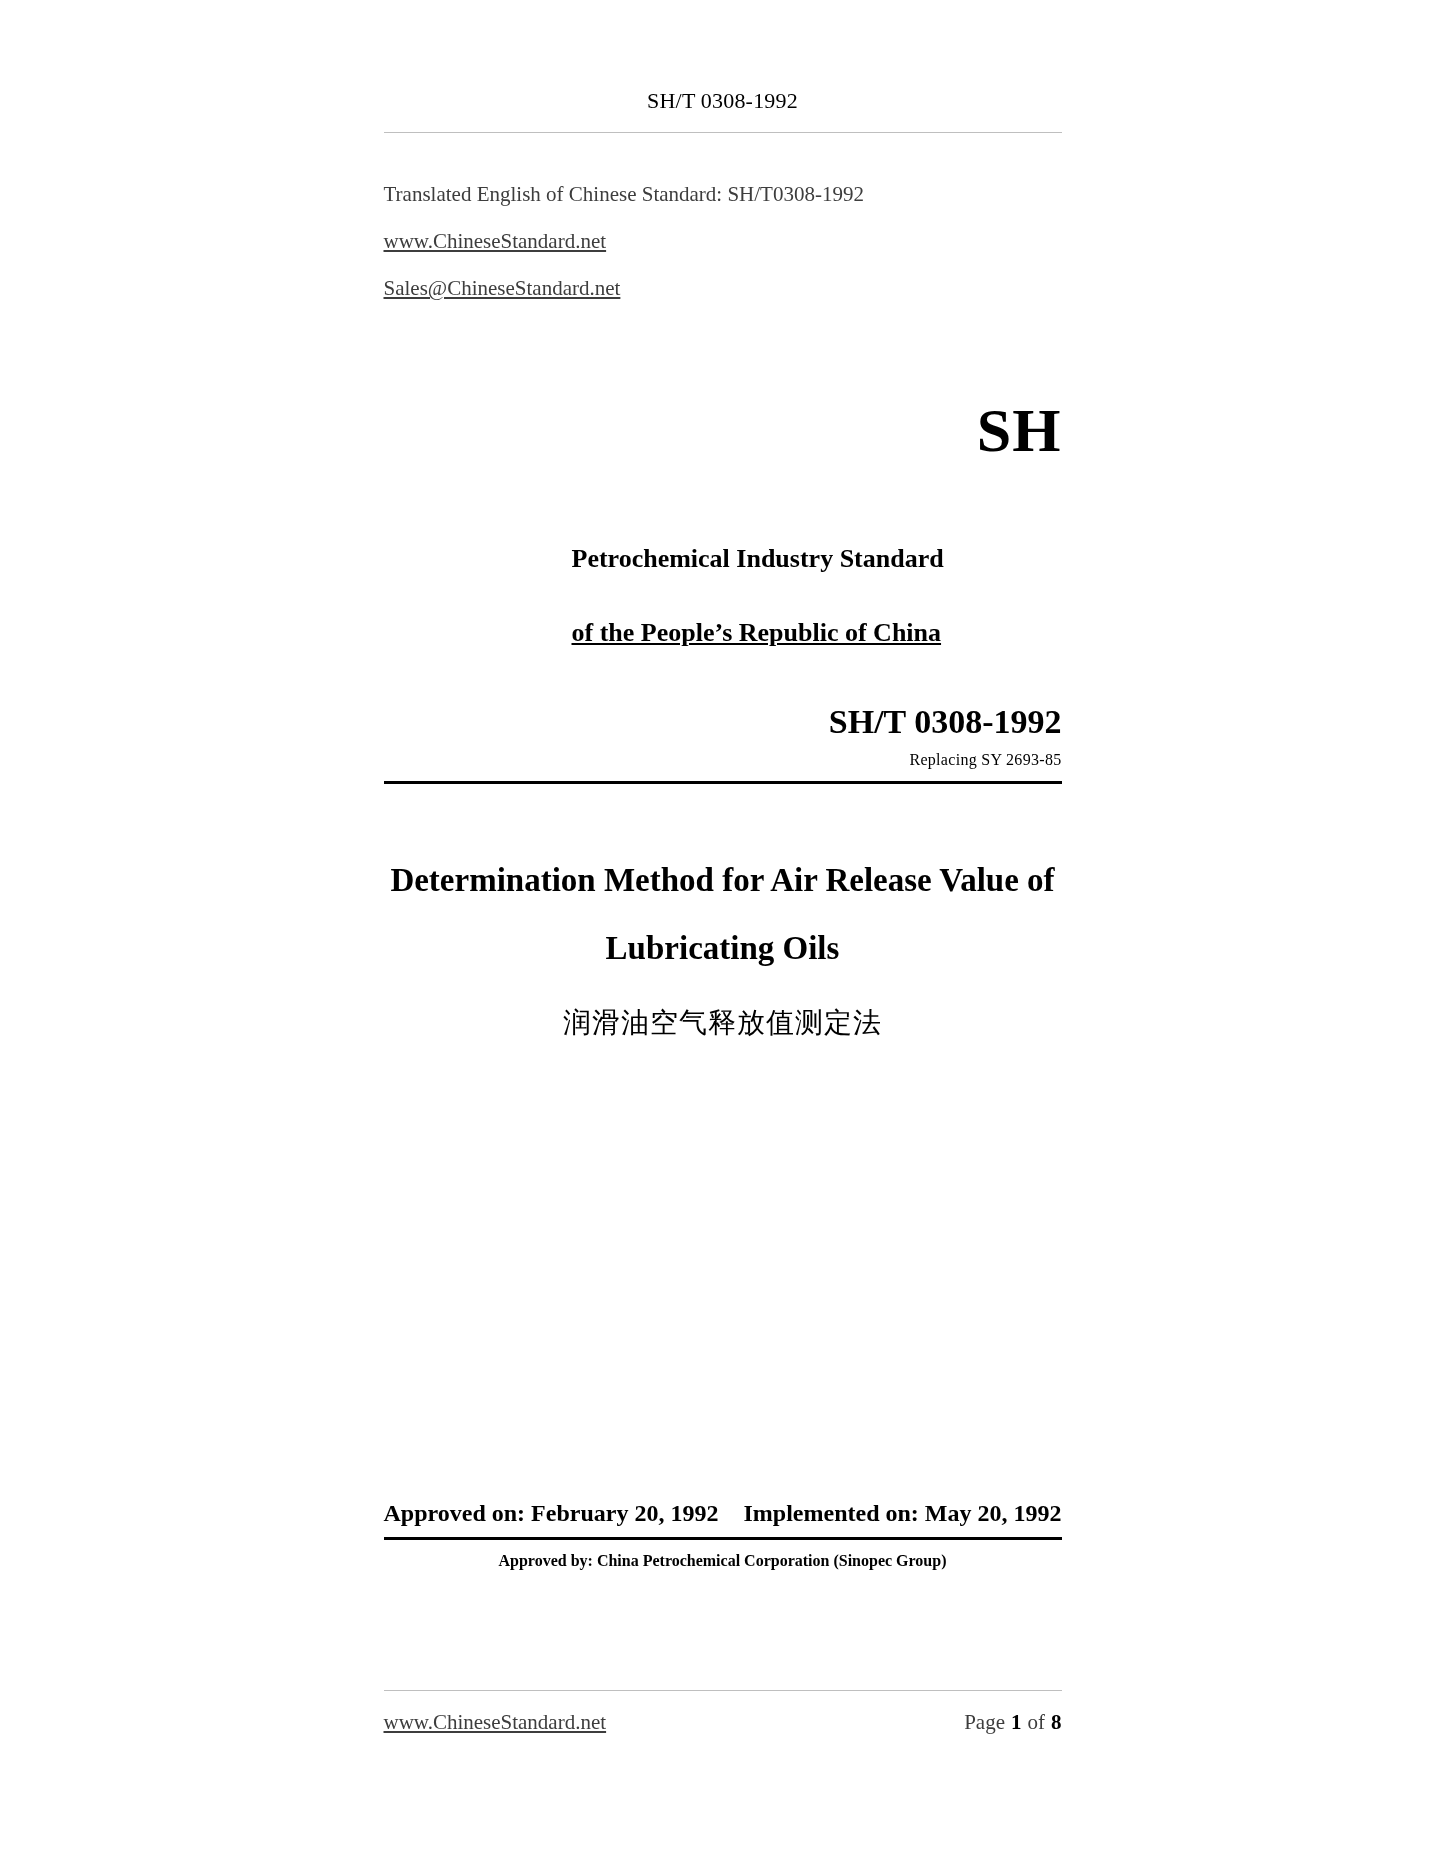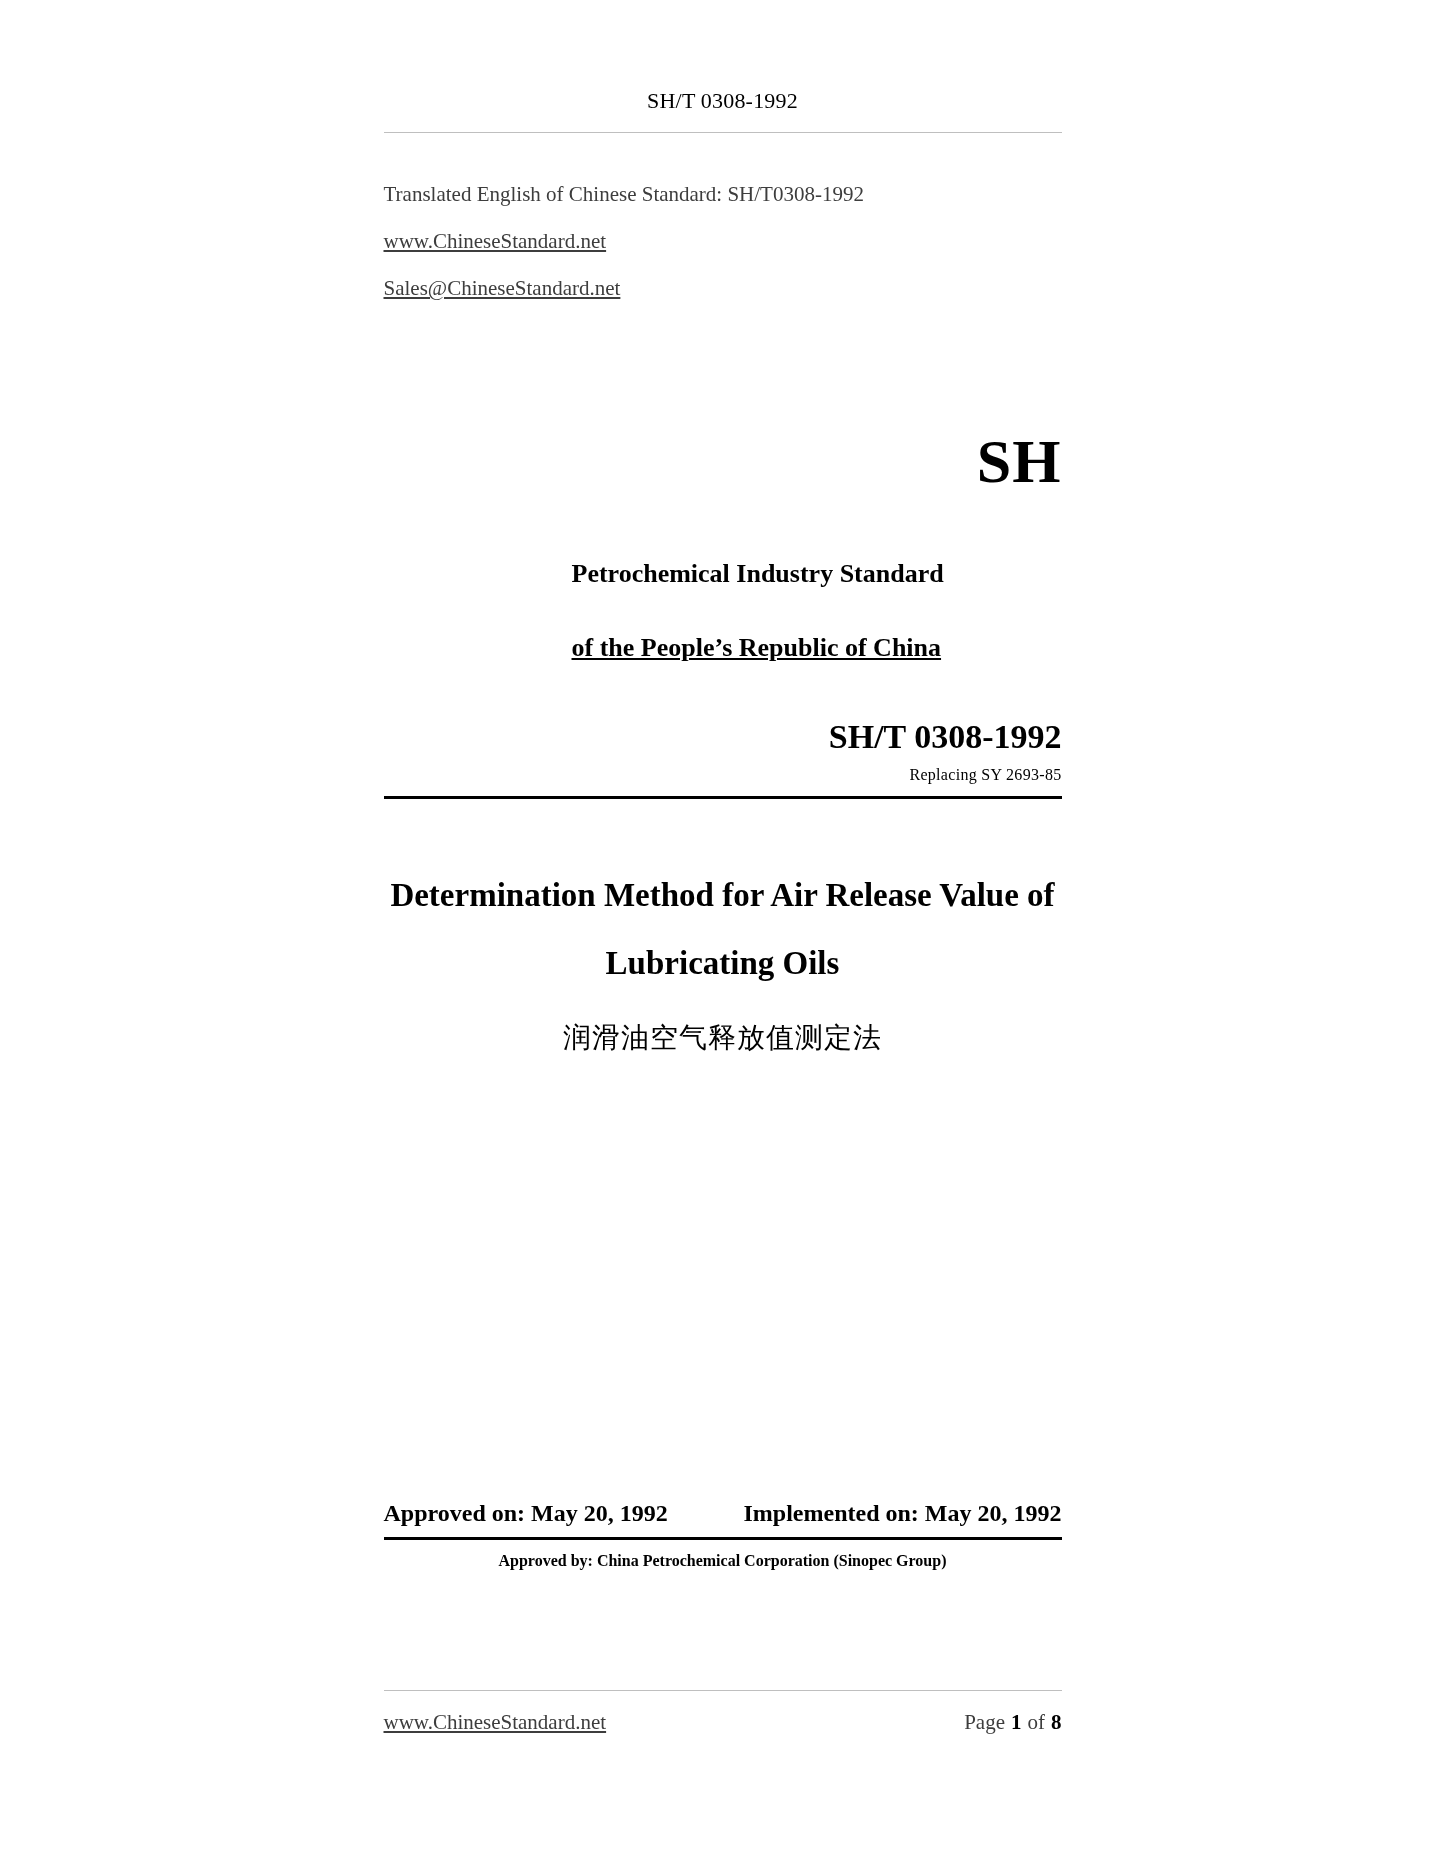--- a/index.html
+++ b/index.html
@@ -54,29 +54,29 @@
   .trans-line .linklike {
     color: #3d3d3d;
     text-decoration: underline;
   }
 
   
   .sh-big {
     text-align: right;
     font-weight: bold;
     font-size: 62px;
-    margin-top: 114px;
+    margin-top: 83px;
     letter-spacing: 1px;
   }
 
   
   .std-line {
     font-weight: bold;
     font-size: 26px;
-    margin-top: 62px;
+    margin-top: 78px;
     padding-left: 188px;
   }
   .std-line.second {
     margin-top: 44px;
     text-decoration: underline;
   }
 
   .std-code {
     text-align: right;
     font-weight: bold;
@@ -196,21 +196,21 @@
     <div class="std-line second">of the People’s Republic of China</div>
 
     <div class="std-code">SH/T  0308-1992</div>
     <div class="replacing">Replacing  SY  2693-85</div>
     <div class="thick-rule"></div>
 
     <div class="doc-title">Determination Method for Air Release Value of Lubricating Oils</div>
     <div class="doc-title-cn">润滑油空气释放值测定法</div>
 
     <div class="approve-row">
-      <div>Approved on: May 20, 1992</div>
+      <div>Approved on: February 20, 1992</div>
       <div>Implemented on: May 20, 1992</div>
     </div>
     <div class="approve-rule"></div>
     <div class="approved-by">Approved by: China Petrochemical Corporation (Sinopec Group)</div>
 
     <div class="footer-rule"></div>
     <div class="footer">
       <span class="footer-link">www.ChineseStandard.net</span>
       <span class="footer-page">
         <span>Page</span><span class="sp"></span><b>1</b><span class="sp"></span><span>of</span><span class="sp"></span><b>8</b>

